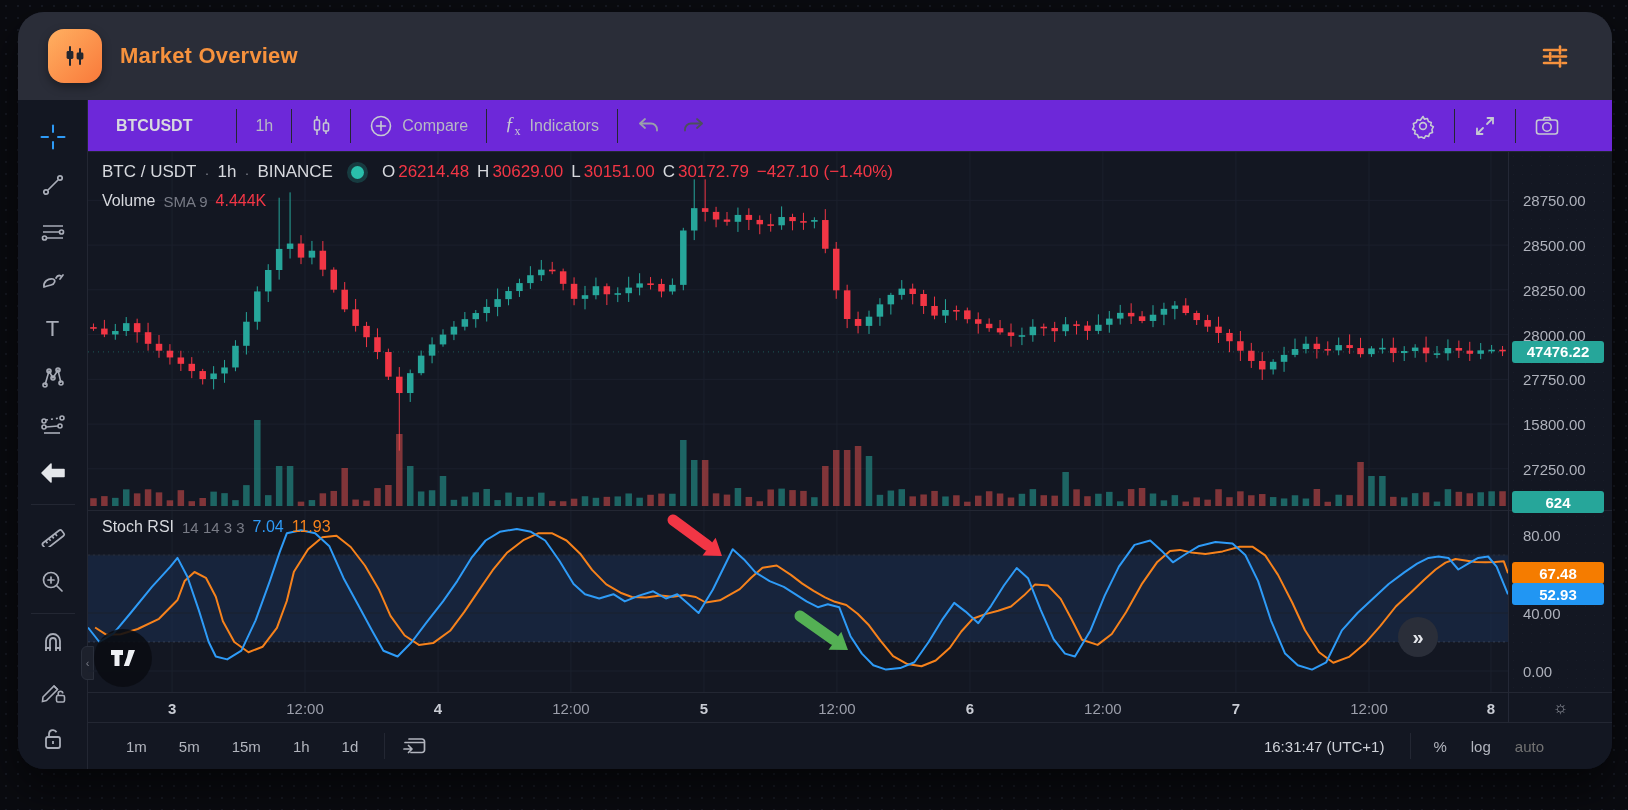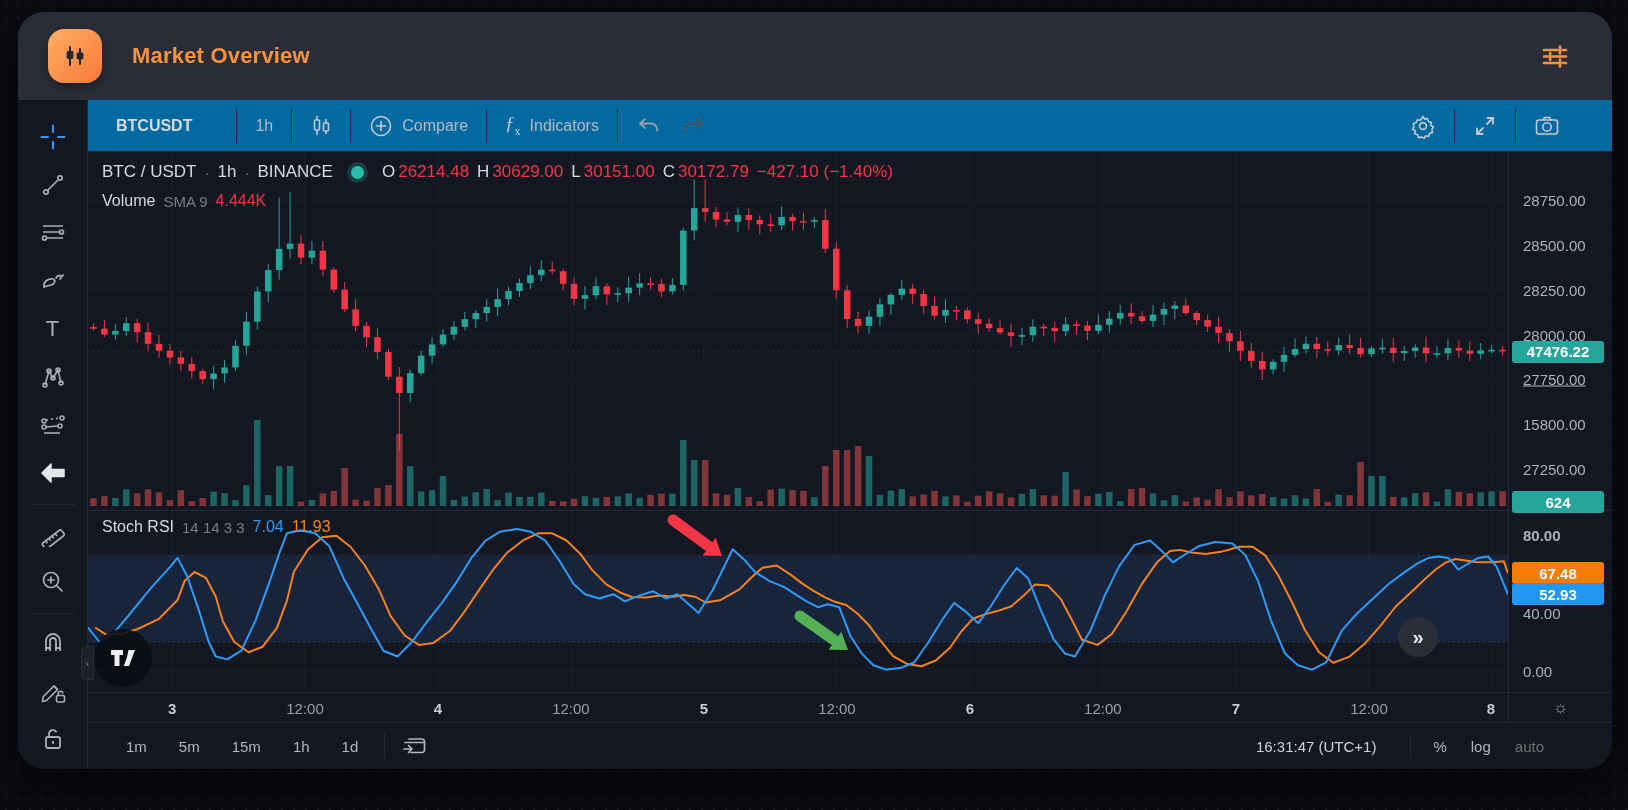--- a/index.html
+++ b/index.html
@@ -17,34 +17,34 @@
     background:#131722; border-radius:26px; overflow:hidden;
     box-shadow:0 18px 45px rgba(0,0,0,.6);
   }
   
   .hdr{ position:absolute; left:0; top:0; right:0; height:88px; background:#2a2d38;
         display:flex; align-items:center; padding:0 42px 0 30px; }
   .hdr-logo{ width:54px; height:54px; border-radius:16px;
     background:linear-gradient(135deg,#ffb061,#f9793a);
     display:flex; align-items:center; justify-content:center;
     box-shadow:0 4px 10px rgba(0,0,0,.35); }
-  .hdr-title{ margin-left:30px; font-size:22px; font-weight:700; color:#f7923d; letter-spacing:.2px;}
+  .hdr-title{ margin-left:18px; font-size:22px; font-weight:700; color:#f7923d; letter-spacing:.2px;}
   .hdr-right{ margin-left:auto; display:flex; align-items:center; }
   
   .side{ position:absolute; left:0; top:88px; bottom:0; width:70px; background:#131722;
          border-right:1px solid #232733; display:flex; flex-direction:column; align-items:center; }
   .tool{ width:38px; height:38px; display:flex; align-items:center; justify-content:center;
          color:#a9adb8; margin-top:10px; border-radius:6px; cursor:pointer; }
   .tool svg{ display:block; }
   .side-div{ width:44px; height:1px; background:#232733; margin-top:12px; }
   .side-handle{ position:absolute; right:-7px; top:546px; width:13px; height:34px;
     background:#1d212c; border:1px solid #2a2f3b; border-radius:6px 0 0 6px;
     color:#787b86; font-size:11px; line-height:32px; text-align:center; }
   
-  .tb{ position:absolute; left:70px; top:88px; right:0; height:52px; background:#0369a1;
+  .tb{ position:absolute; left:70px; top:88px; right:0; height:52px; background:#6d28d9;
        border-bottom:1px solid #232733; display:flex; align-items:center; font-size:16px; color:#b7bac4;}
   .tb-item{ display:flex; align-items:center; gap:9px; padding:0 18px; height:34px; cursor:pointer; }
   .tb-sep{ width:1px; height:34px; background:#232733; }
   .tb-sym{ font-weight:700; color:#d8dade; padding-left:28px; padding-right:44px; }
   .tb-right{ margin-left:auto; display:flex; align-items:center; padding-right:34px; }
   .fx{ font-style:italic; font-family:"Liberation Serif","DejaVu Serif",serif; font-size:19px; color:#c6c9d2;}
   .fx sub{ font-size:12px; font-style:normal; }
   .undo{ color:#9aa0ab; } .redo{ color:#4c505c; }
   
   .chart{ position:absolute; left:70px; top:140px; width:1524px; height:540px; }
@@ -79,21 +79,21 @@
   .taxis .plot-lab{ position:absolute; top:50%; transform:translate(-50%,-50%); }
   .taxis .major{ font-weight:700; color:#c9ccd4; }
   .taxis-gutter{ position:absolute; left:1420px; top:0; width:104px; height:30px; border-left:1px solid #242836;
                  display:flex; align-items:center; justify-content:center; color:#8c8f99; font-size:17px; }
   
   .bbar{ position:absolute; left:70px; bottom:0; width:1524px; height:47px; border-top:1px solid #232733;
          background:#131722; display:flex; align-items:center; font-size:15px; color:#b2b5be; }
   .iv{ padding:6px 9px; margin:8px 7px; cursor:pointer; }
   .bbar-sep{ width:1px; height:26px; background:#232733; margin:0 10px; }
   .bbar-right{ margin-left:auto; display:flex; align-items:center; gap:0; padding-right:56px; }
-  .clock{ color:#cfd2d9; margin-right:24px; }
+  .clock{ color:#cfd2d9; margin-right:16px; }
   .bopt{ padding:5px 12px; cursor:pointer; }
   .auto{ color:#737373; }
 </style>
 </head>
 <body>
 
 <div class="card">
 
   <div class="hdr">
     <div class="hdr-logo">
@@ -787,28 +787,28 @@
     </div>
 
     <div class="pane-div"></div>
 
     <div class="axis-col">
       <div id="priceAxisLabels">
           <div class="ax-lab" style="top: 48.33px;">28750.00</div>
           <div class="ax-lab" style="top: 93.08px;">28500.00</div>
           <div class="ax-lab" style="top: 137.83px;">28250.00</div>
           <div class="ax-lab" style="top: 182.58px;">28000.00</div>
-          <div class="ax-lab" style="top: 227.33px; text-decoration: underline;">27750.00</div>
+          <div class="ax-lab" style="top: 227.33px;">27750.00</div>
           <div class="ax-lab" style="top: 272.08px;">15800.00</div>
           <div class="ax-lab" style="top: 316.83px;">27250.00</div>
         </div>
       <div class="tag" id="priceTag" style="top: 188.9px; background: rgb(38, 166, 154);">47476.22</div>
       <div class="tag" id="volumeTag" style="top: 339px; background: rgb(38, 166, 154);">624</div>
       <div id="stochAxisLabels">
-          <div class="ax-lab" style="top: 383px; font-weight: bold;">80.00</div>
+          <div class="ax-lab" style="top: 383px;">80.00</div>
           <div class="ax-lab" style="top: 461px;">40.00</div>
           <div class="ax-lab" style="top: 519px;">0.00</div>
         </div>
       <div class="tag" id="dTag" style="top: 410.154px; background: rgb(245, 124, 0);">67.48</div>
       <div class="tag" id="kTag" style="top: 431.252px; background: rgb(33, 150, 243);">52.93</div>
     </div>
   </div>
 
   <div class="taxis">
     <div id="timeLabels" style="position:absolute;left:0;top:0;width:1420px;height:30px;">

